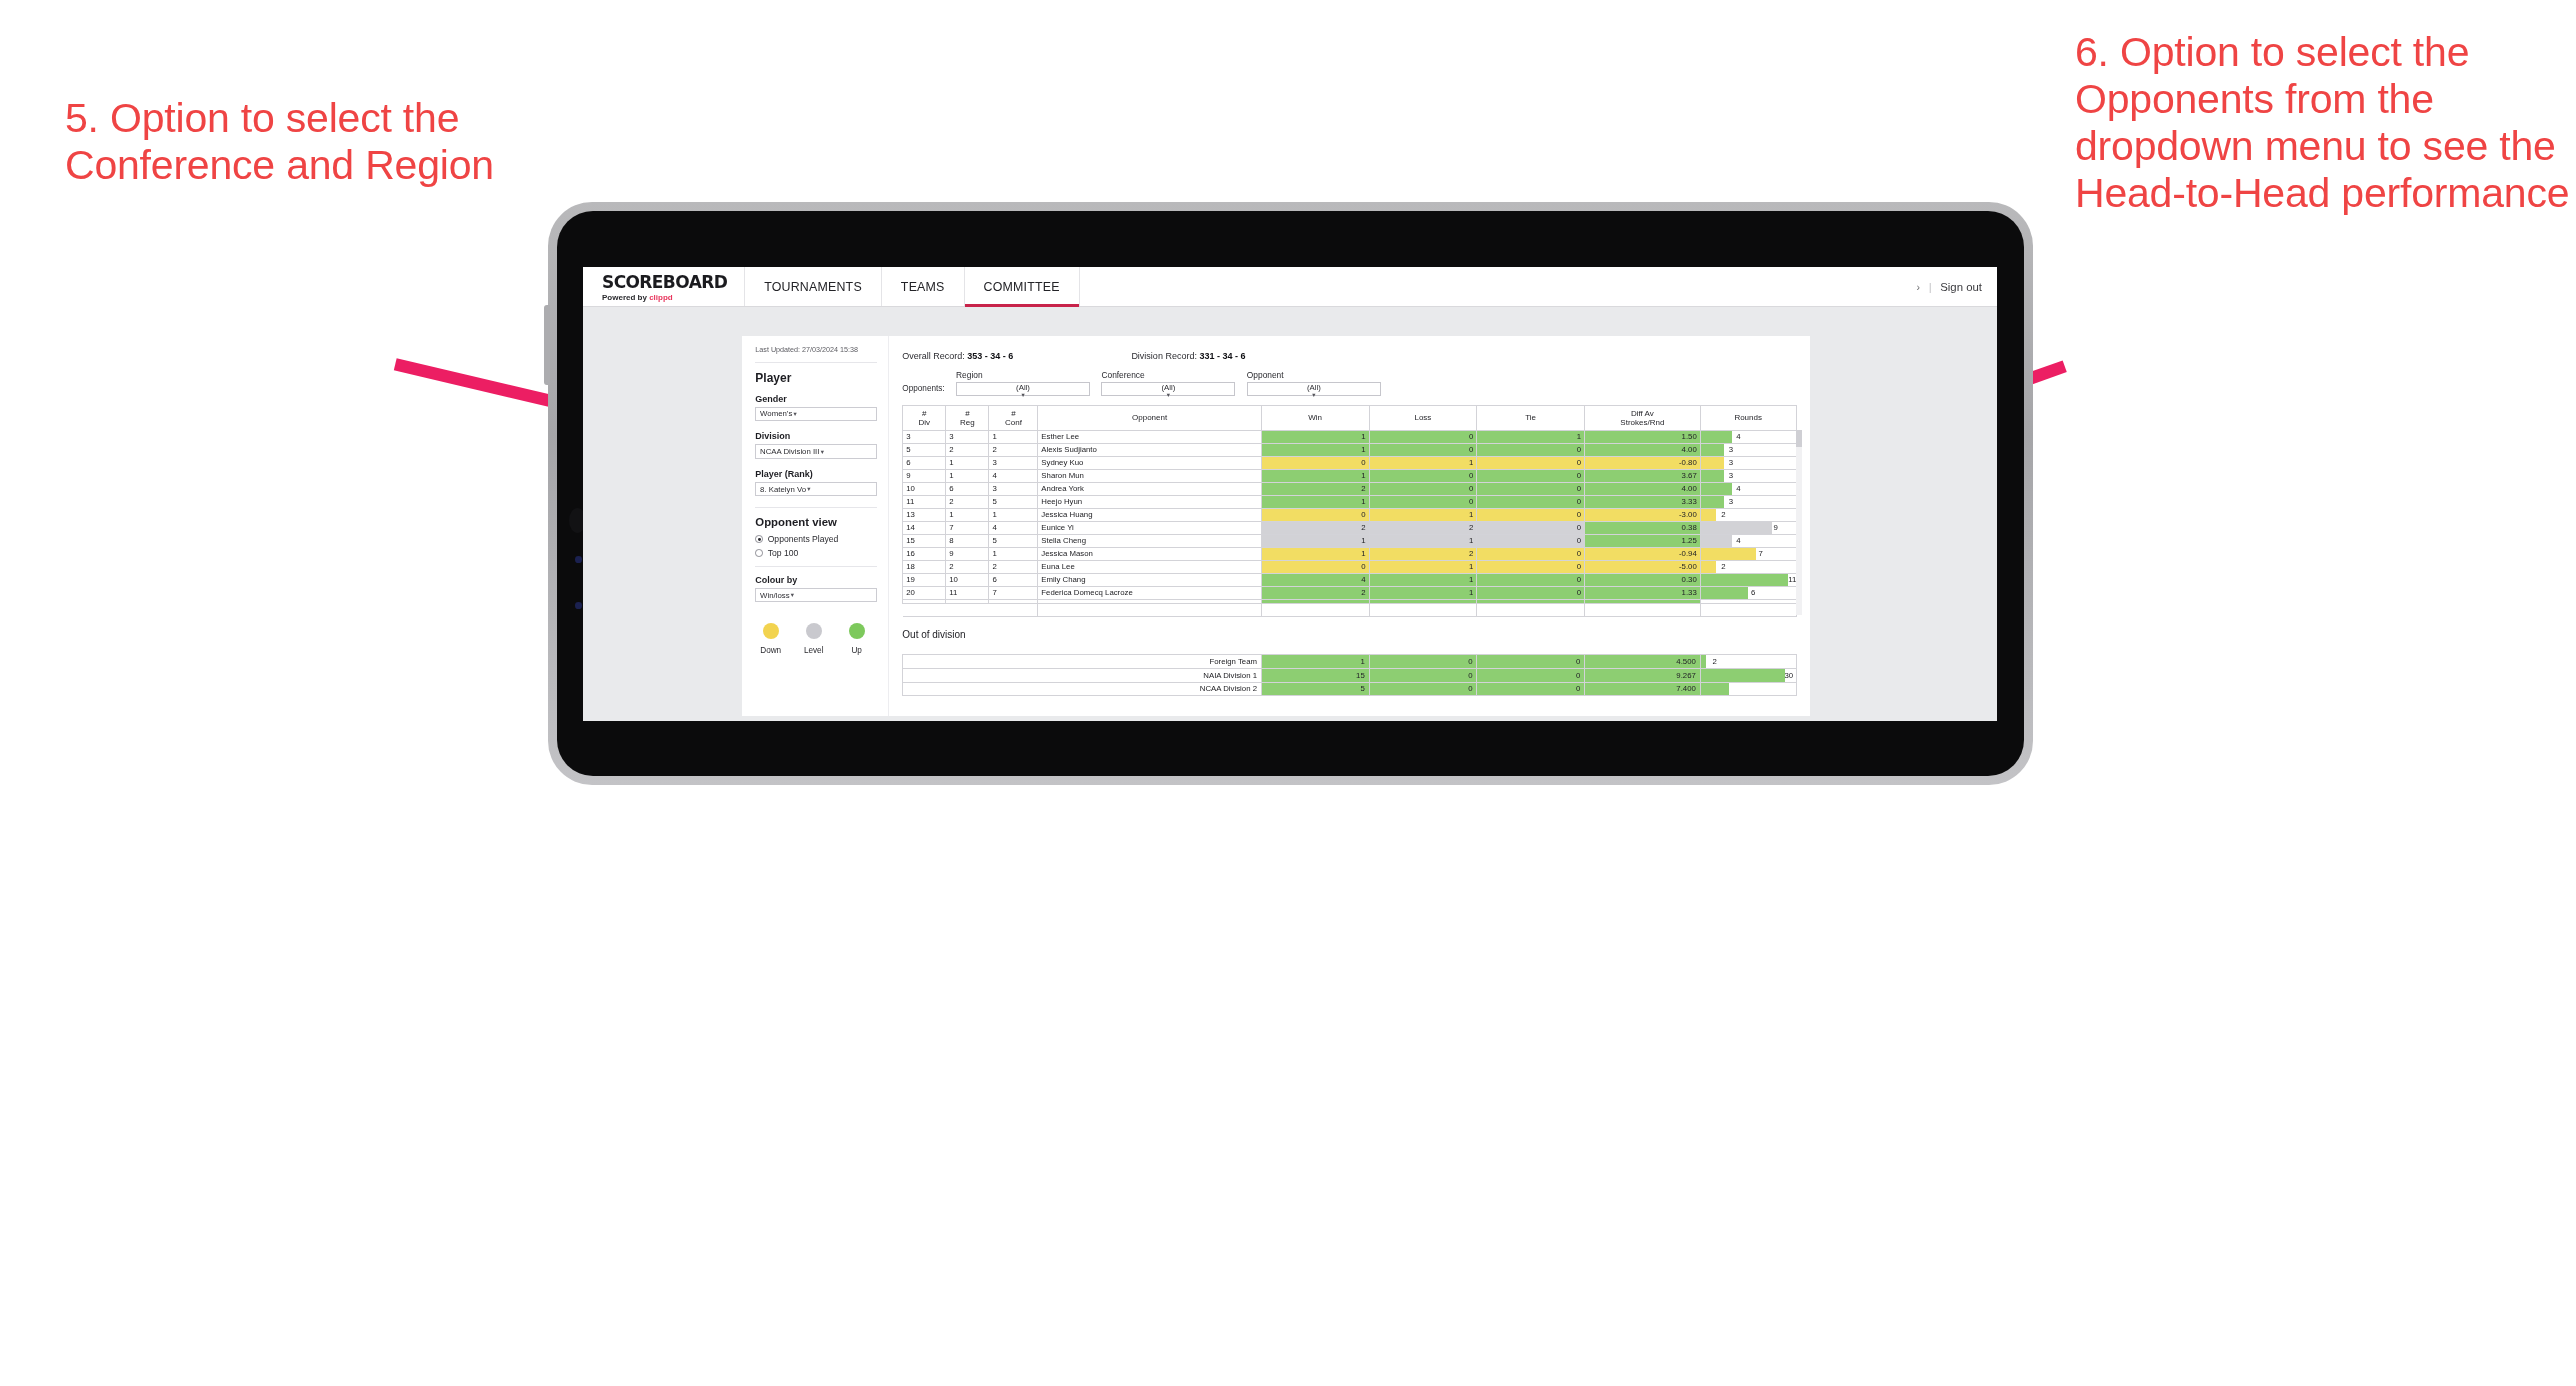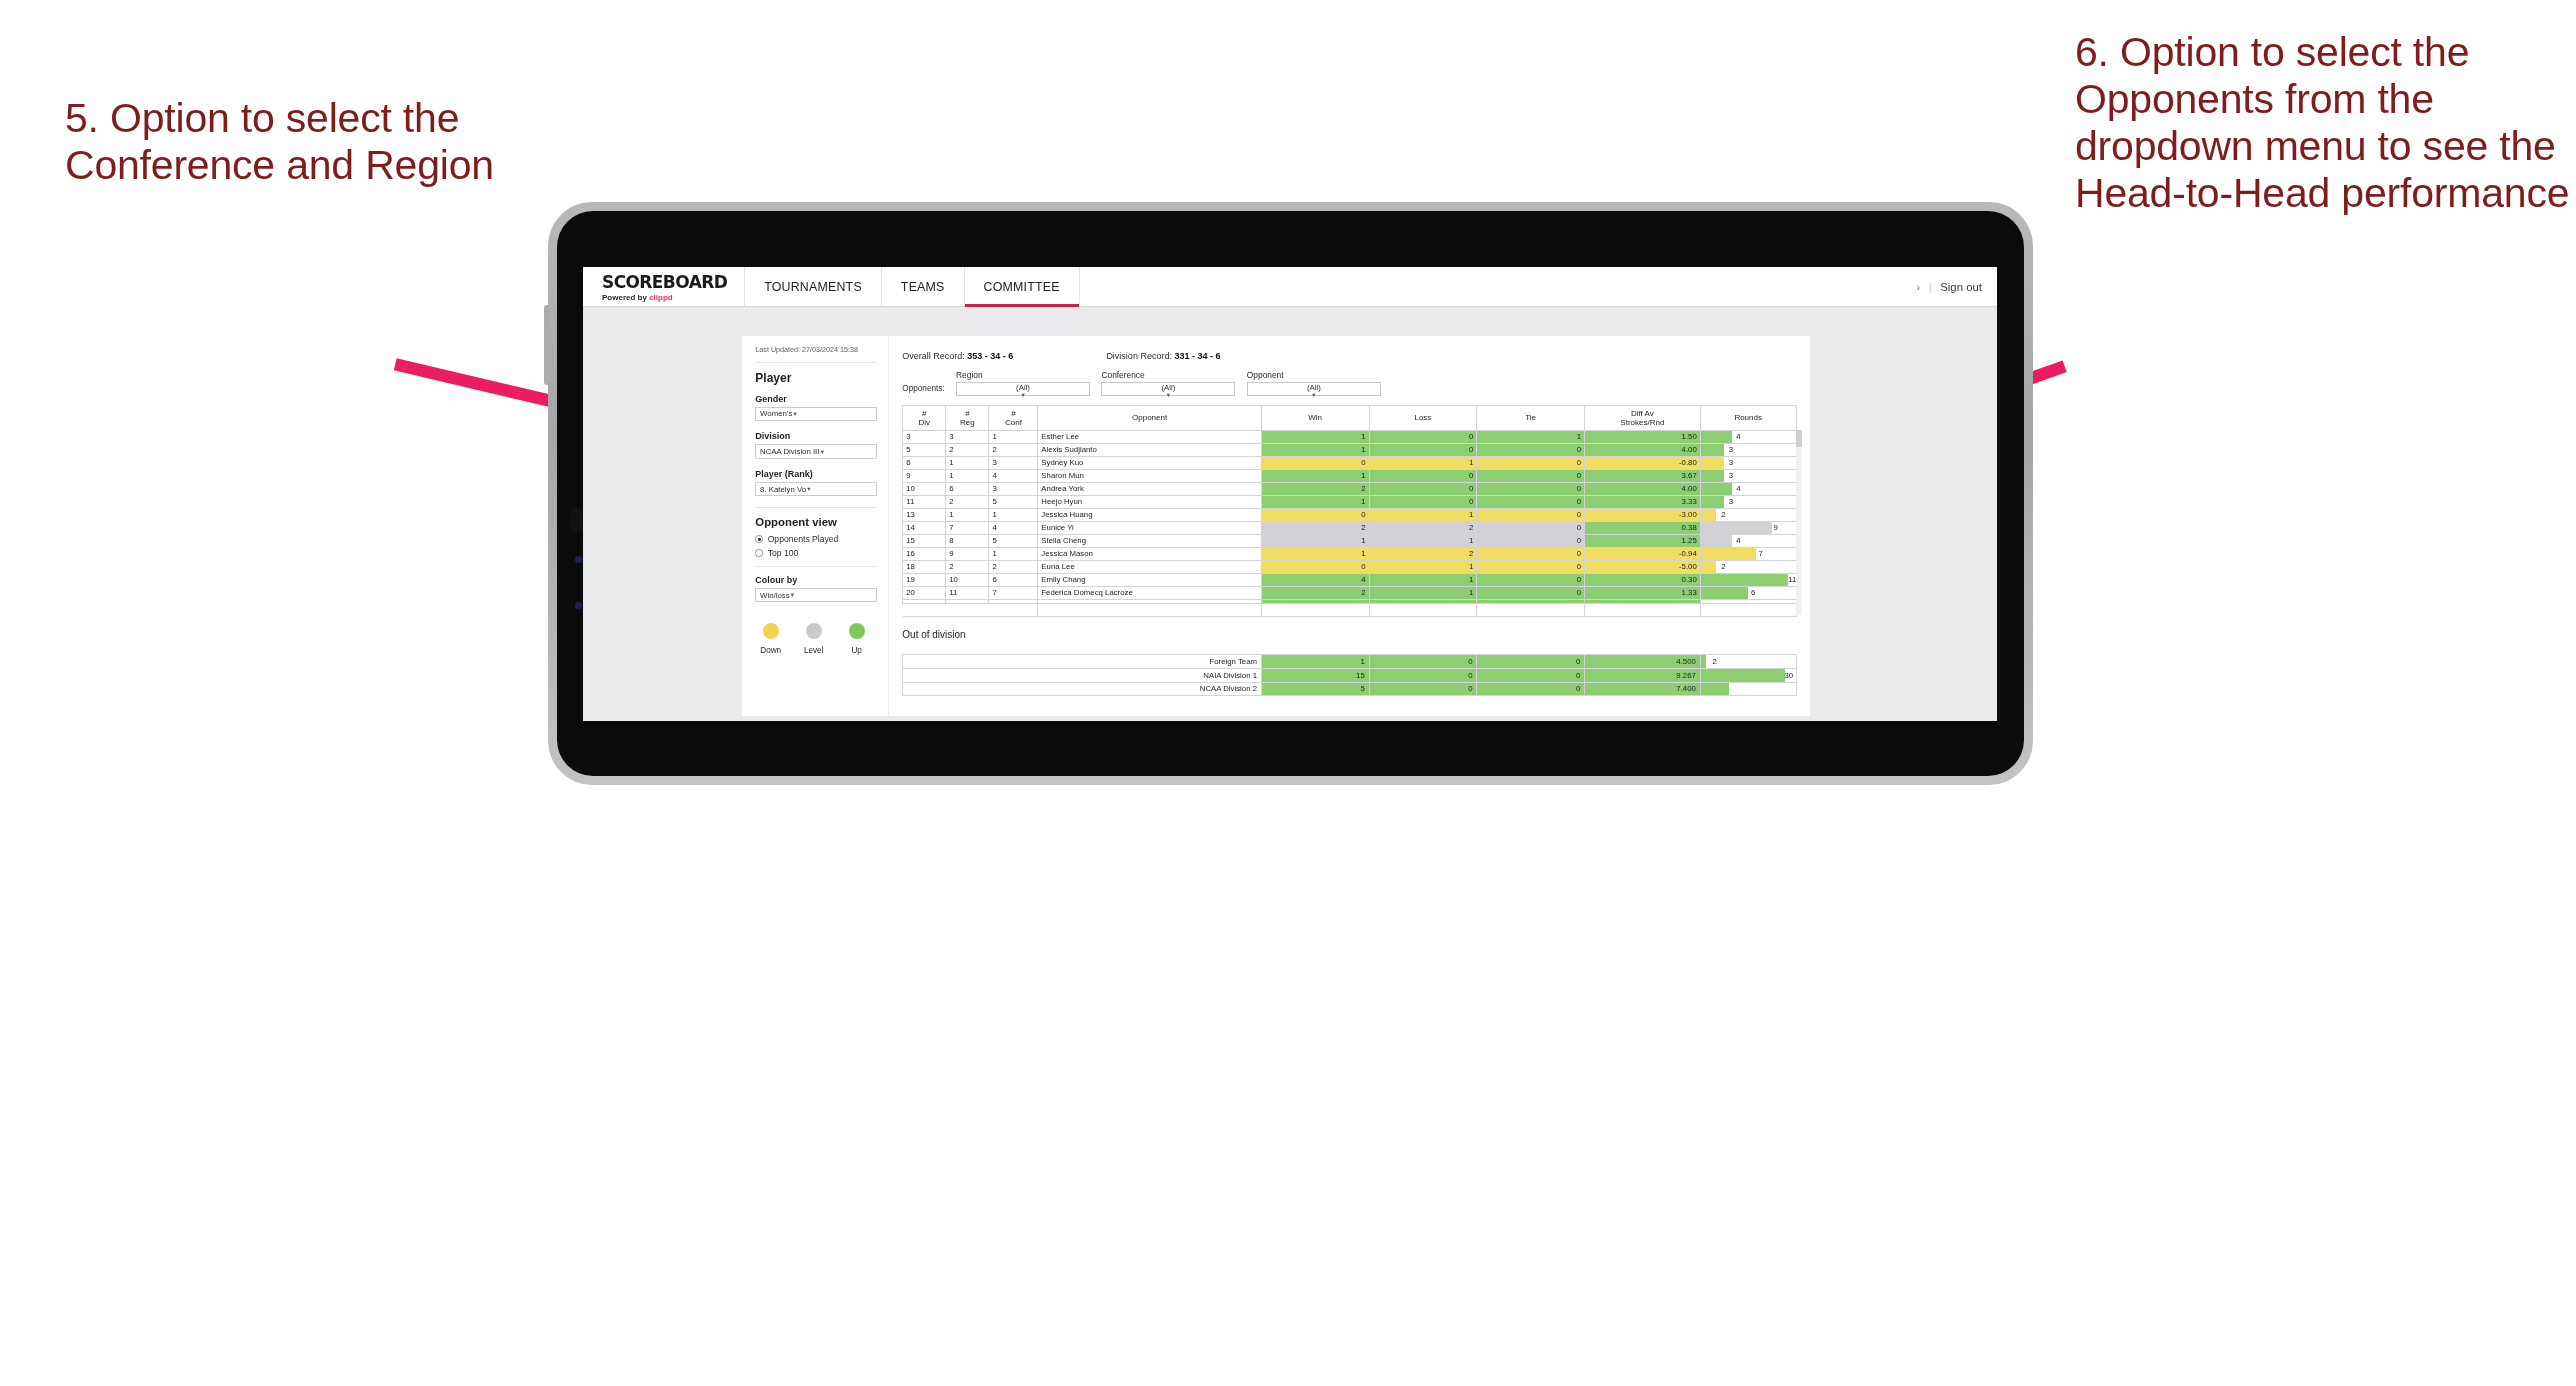--- a/index.html
+++ b/index.html
@@ -7,21 +7,21 @@
     width: 2576px; height: 1386px;
     background: #ffffff;
     font-family: "Liberation Sans", sans-serif;
     overflow: hidden;
   }
   #root { position: relative; width: 2576px; height: 1386px; }
 
   
   .annot {
     position: absolute;
-    color: #7f1d1d;
+    color: #ef4444;
     font-size: 41px;
     line-height: 1.15;
     font-family: "Liberation Sans", sans-serif;
     font-weight: 400;
     letter-spacing: -0.2px;
   }
   #annot-left  { left: 65px;  top: 95px; width: 457px; }
   #annot-right { left: 2075px; top: 28.5px;  width: 495px; }
 
   .arrow-svg { position: absolute; left: 0; top: 0; width: 2576px; height: 1386px; pointer-events: none; }
@@ -139,21 +139,21 @@
   .side-h2 { font-size: 11.4px; font-weight:700; color:#1d1d22; margin-bottom: 5.7px; }
   .legend { display:flex; gap: 18px; margin-top: 21px; padding-left: 2.9px; }
   .leg-i { text-align:center; width: 25px; }
   .leg-dot { width: 16px; height:16px; border-radius:50%; margin: 0 auto 6.7px; }
   .leg-lab { font-size: 8.2px; color:#2b2b30; }
 
   
   .main { flex:1; padding: 9.5px 13.3px 0 13.3px; min-width:0; display:flex; flex-direction:column; }
   .title { font-size: 14px; font-weight:700; color:#1b1b20; letter-spacing:-0.2px; }
   .rec-row { display:flex; margin-top: 5.7px; font-size: 9px; color:#2c2c31; }
-  .rec-row .r2 { margin-left: 93px; }
+  .rec-row .r2 { margin-left: 118px; }
   .rec-row b { color:#101014; }
 
   .filters { display:flex; align-items:flex-end; gap: 11.4px; margin-top: 9.5px; }
   .filters .opp-lab { font-size: 8.2px; color:#2c2c31; padding-bottom: 2.9px; }
   .fgrp { width: 134px; }
   .fgrp-lab { font-size: 8.4px; color:#2b2b30; margin-bottom: 1.9px; }
   .fsel {
     height: 14.3px; border:1px solid #c6c6cc; background:#fff;
     display:flex; align-items:center; justify-content:space-between;
     padding: 0 3.8px; font-size: 7.8px; color:#2c2c31;flex-direction:column;

